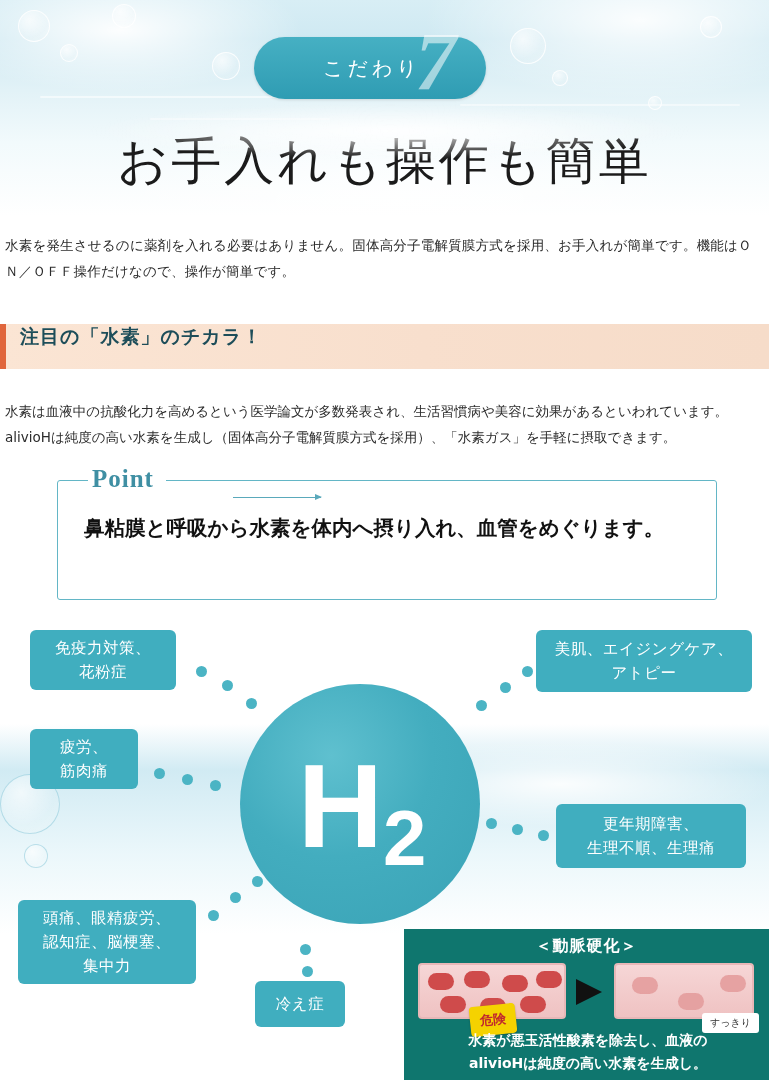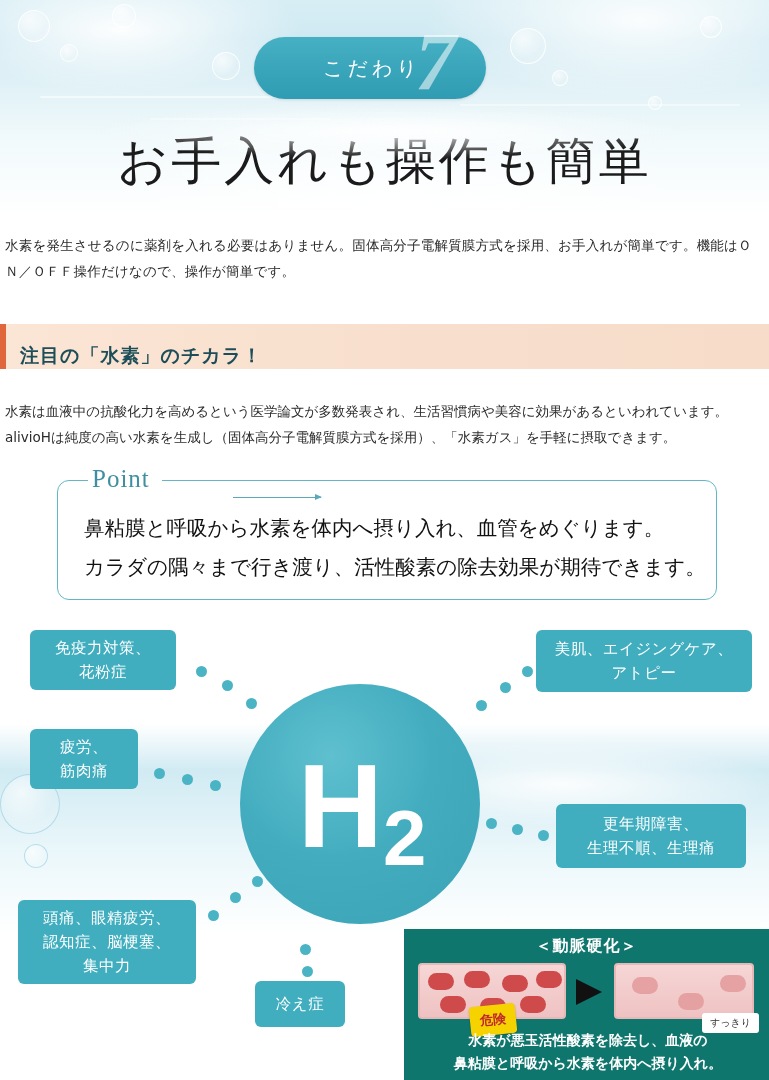--- a/index.html
+++ b/index.html
@@ -117,21 +117,21 @@
 
   
   .band {
     position: absolute;
     left: 0;
     top: 324px;
     width: 769px;
     height: 45px;
     background: linear-gradient(90deg,#fbe5d4 0%, #f8dfcd 55%, #f6dcc9 100%);
     display: flex;
-    align-items: flex-end;
+    align-items: flex-start;
   }
   .band-accent {
     width: 6px;
     height: 45px;
     background: #e0663c;
   }
   .band-text {
     margin-left: 14px;
     font-size: 19px;
     font-weight: bold;
@@ -153,22 +153,23 @@
   }
 
   
   .point-box {
     position: absolute;
     left: 57px;
     top: 480px;
     width: 658px;
     height: 118px;
     border: 1px solid #63b6c6;
-    border-radius: 12px;
+    border-radius: 3px;
     background: rgba(255,255,255,0.75);
+    font-weight: bold;
   }
   .point-label {
     position: absolute;
     left: 30px;
     top: -16px;
     background: #ffffff;
     padding: 0 12px 0 4px;
     font-family: "Liberation Serif", serif;
     font-size: 25px;
     color: #3f8fa3;
@@ -401,21 +402,20 @@
   <div class="band-accent"></div>
   <div class="band-text">注目の「水素」のチカラ！</div>
 </div>
 
 <div class="para2">水素は血液中の抗酸化力を高めるという医学論文が多数発表され、生活習慣病や美容に効果があるといわれています。alivioHは純度の高い水素を生成し（固体高分子電解質膜方式を採用）、「水素ガス」を手軽に摂取できます。</div>
 
 <div class="point-box">
   <div class="point-label">Point</div>
   <div class="point-arrow"></div>
   <div class="point-line l1">鼻粘膜と呼吸から水素を体内へ摂り入れ、血管をめぐります。</div>
-  <div class="point-line l2">カラダの隅々まで行き渡り、活性酸素の除去効果が期待できます。</div>
 </div>
 
 <div class="diagram">
   <div class="diagram-water"></div>
 
   <div class="bubble" style="left:0px;top:170px;width:58px;height:58px;border-color:rgba(120,190,210,.45);"></div>
   <div class="bubble" style="left:24px;top:240px;width:22px;height:22px;border-color:rgba(120,190,210,.45);"></div>
 
   <div class="h2-circle">
     <div class="h2-text">
@@ -495,16 +495,16 @@
       <div class="cell pale" style="left:16px;top:12px;"></div>
       <div class="cell pale" style="left:62px;top:28px;"></div>
       <div class="cell pale" style="left:104px;top:10px;"></div>
     </div>
 
     <div class="danger-badge">危険</div>
     <div class="clean-badge">すっきり</div>
 
     <div class="red-caption">
       <div>水素が悪玉活性酸素を除去し、血液の</div>
-      <div>鼻粘膜と呼吸から水素を体内へ摂り入れ。</div>
+      <div>alivioHは純度の高い水素を生成し。</div>
     </div>
   </div>
 </div>
 
 </body></html>

